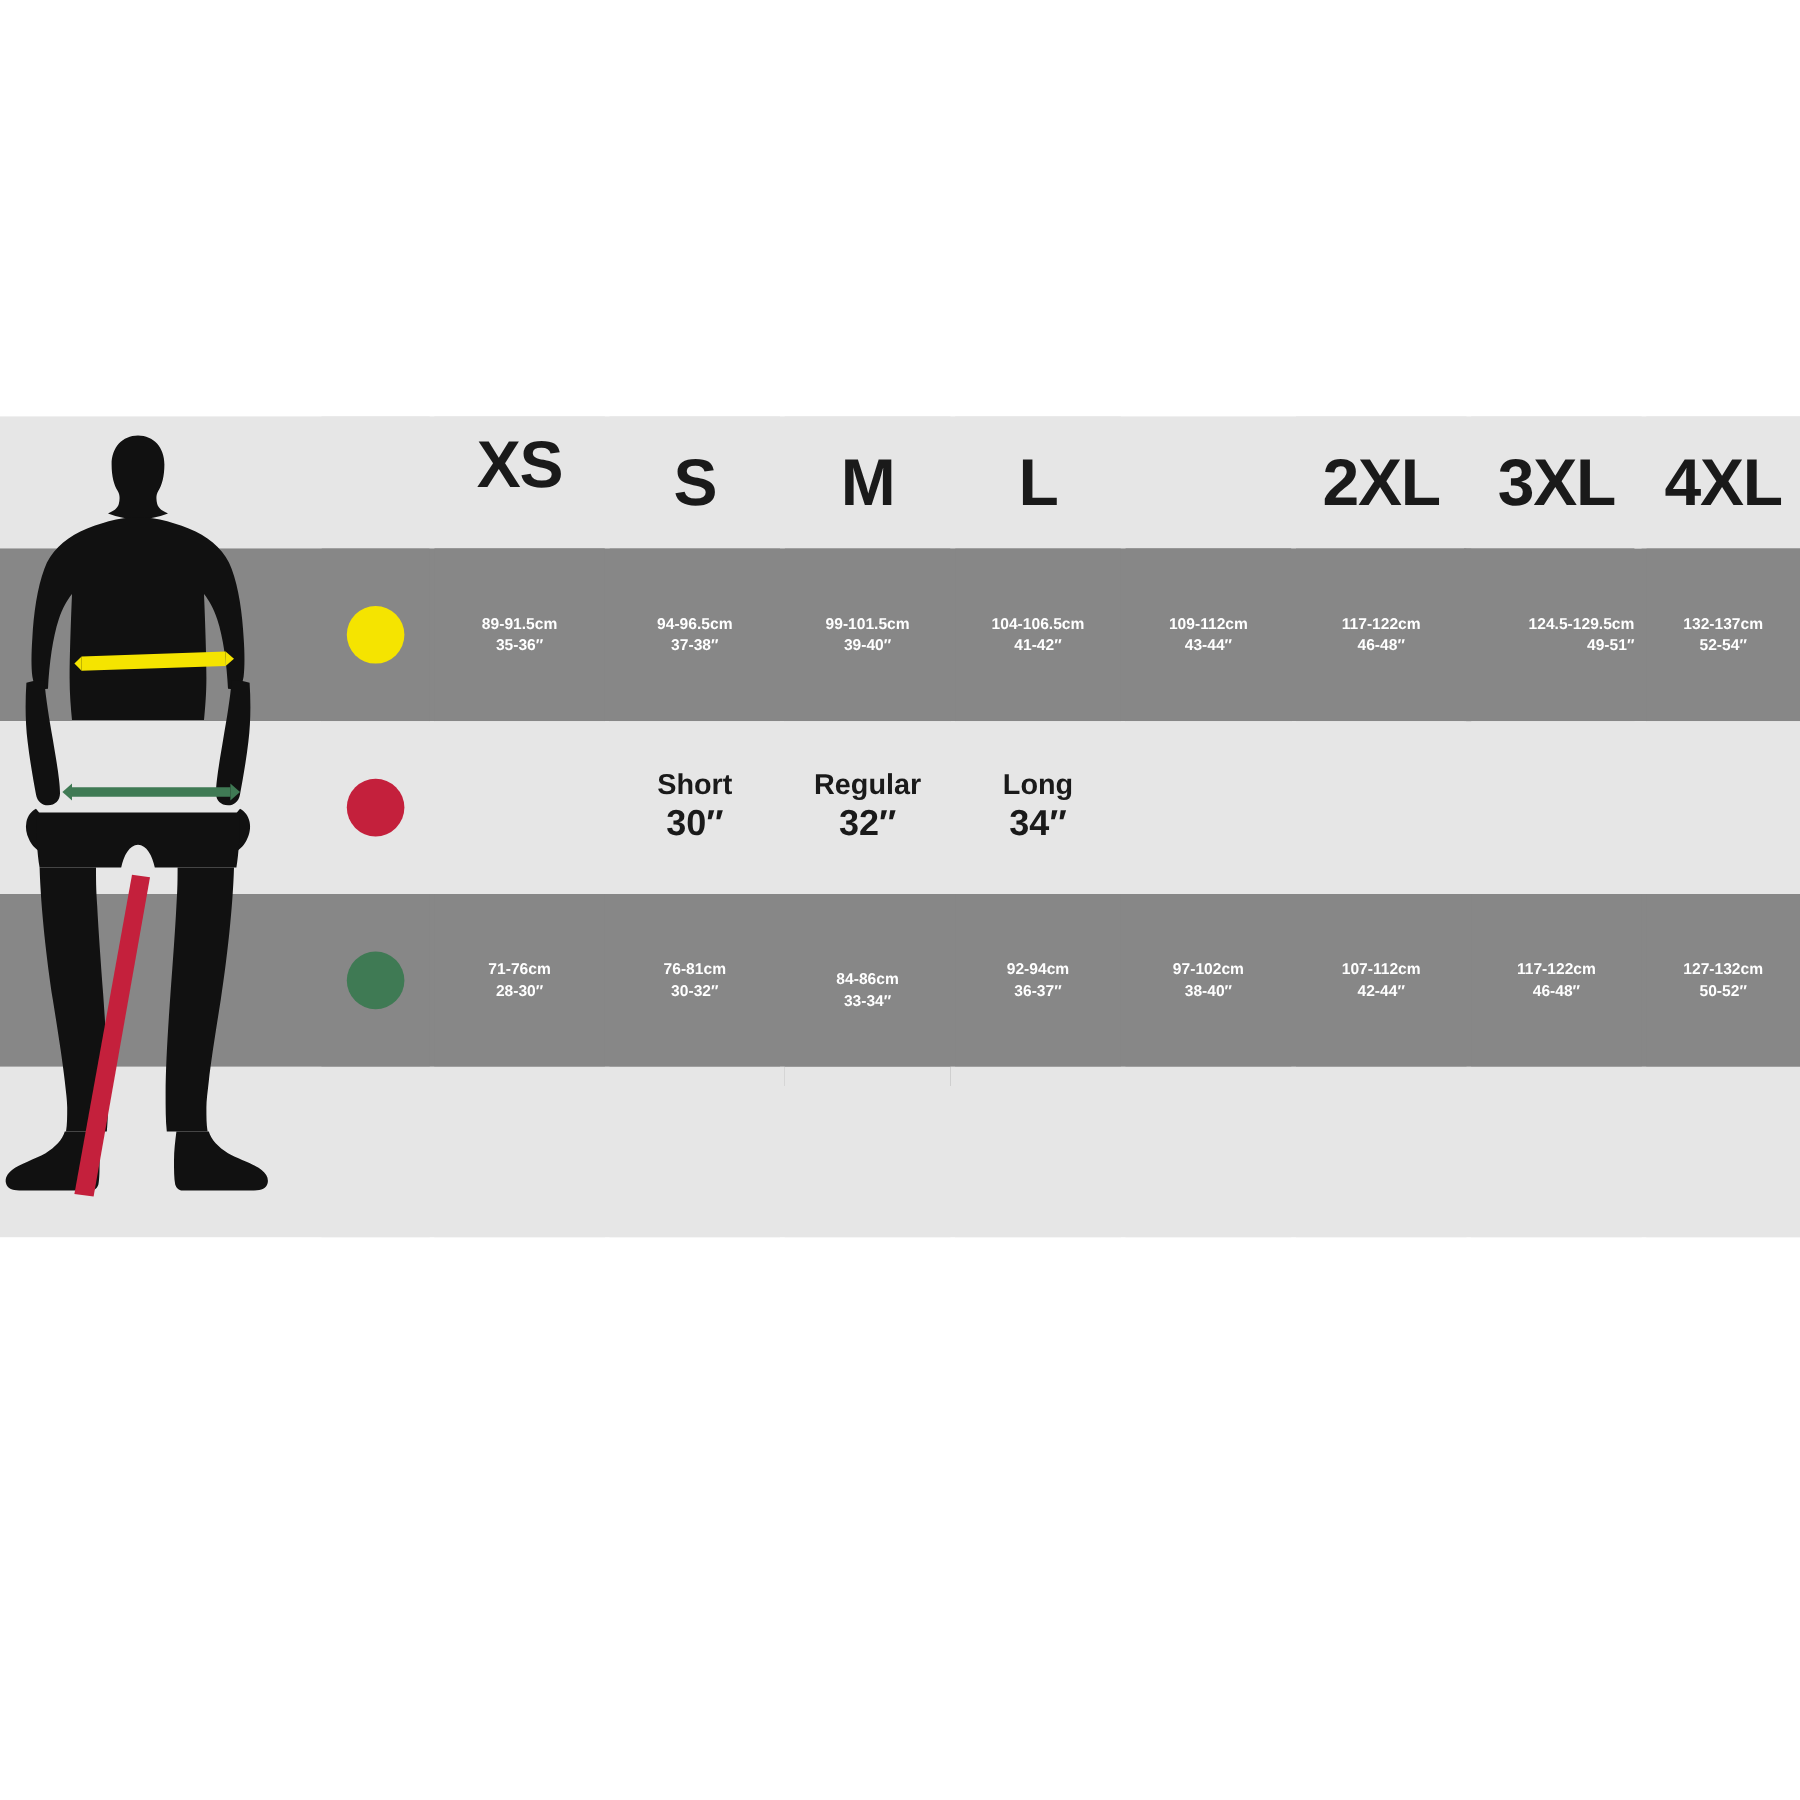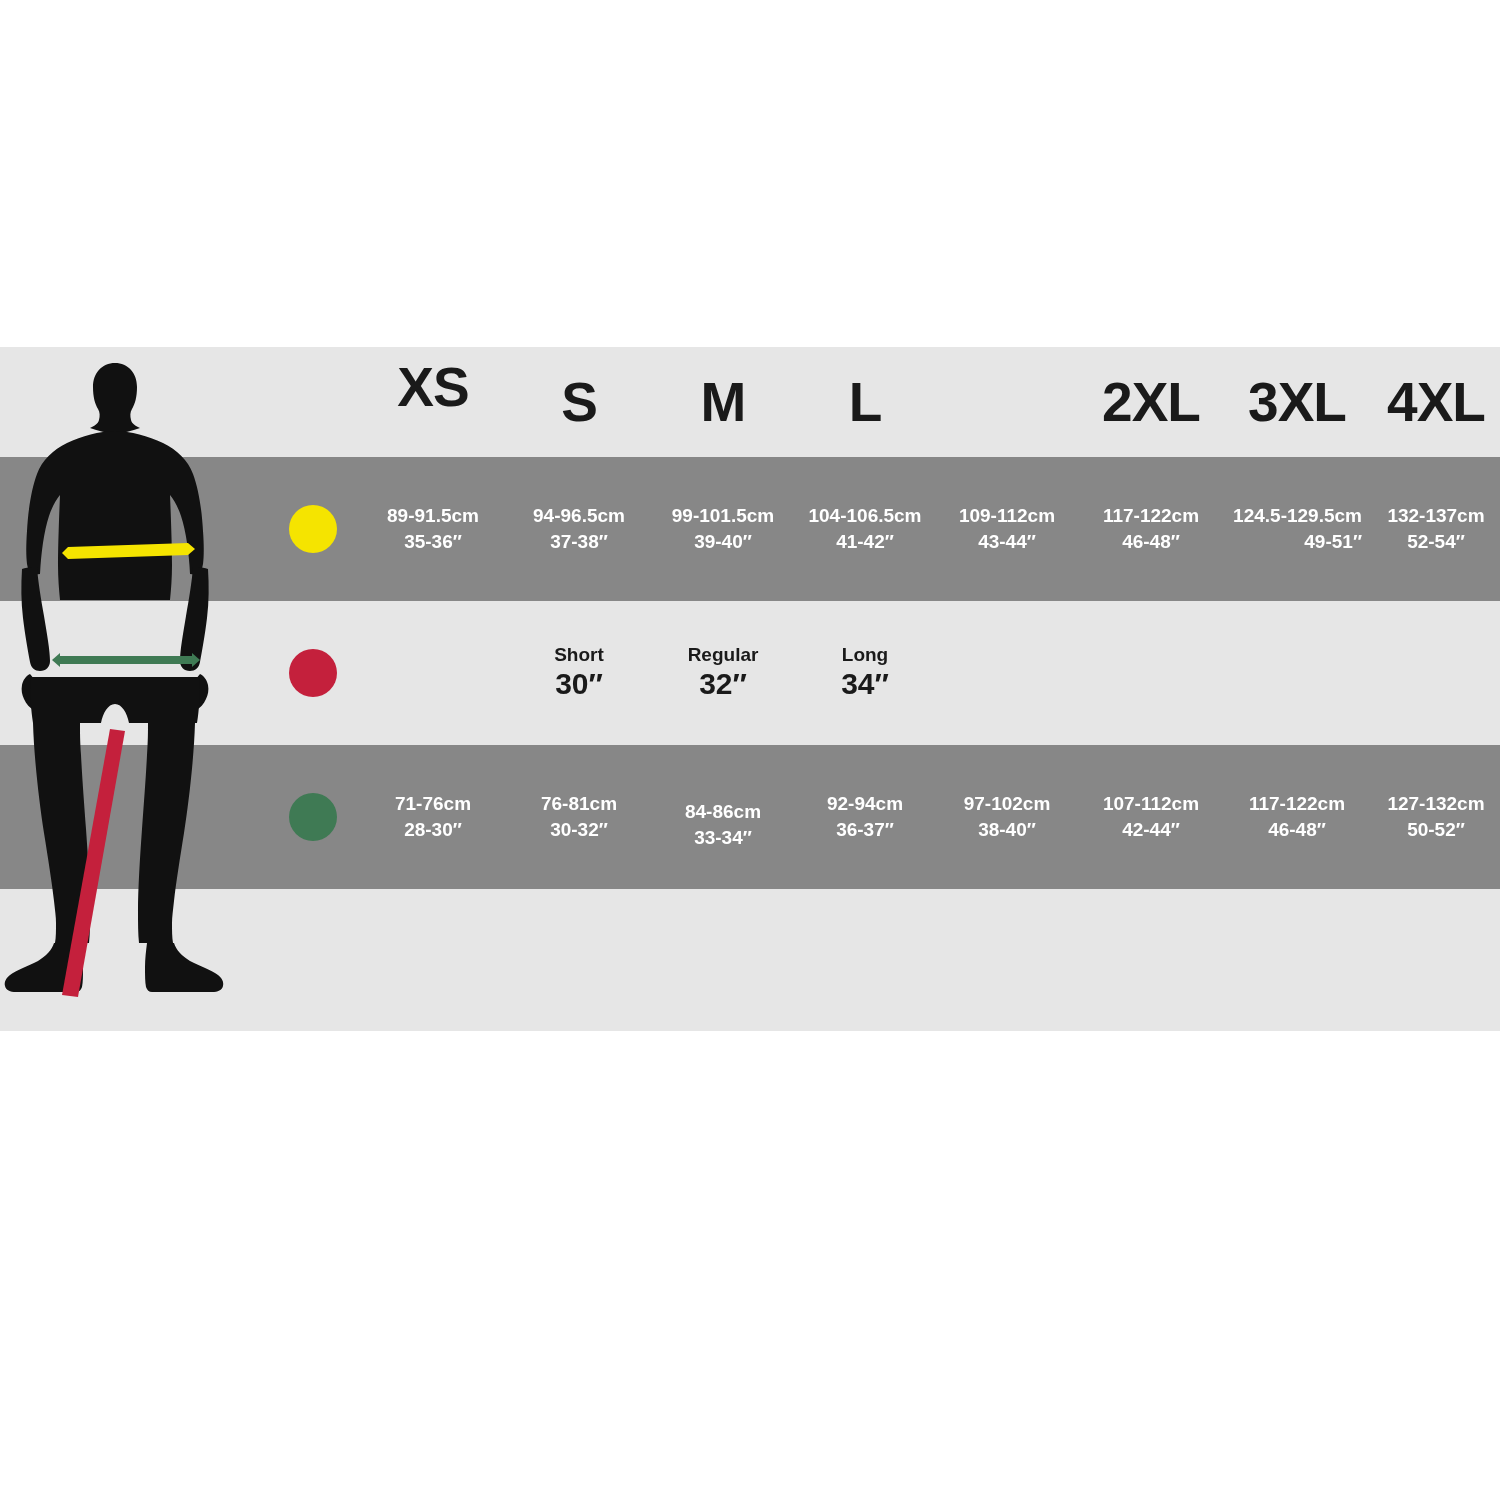--- a/index.html
+++ b/index.html
@@ -75,28 +75,28 @@
   .cell.dark  { background: #878787; }
 
   .hdr-text {
     font-size: 55px;
     font-weight: bold;
     color: #1a1a1a;
     letter-spacing: -1px;
     line-height: 1;
   }
   .meas-line {
-    font-size: 19px;
+    font-size: 13px;
     font-weight: bold;
     color: #ffffff;
     line-height: 1.35;
     white-space: nowrap;
   }
   .inseam-line1 {
-    font-size: 19px;
+    font-size: 24px;
     font-weight: bold;
     color: #1a1a1a;
     line-height: 1.2;
     white-space: nowrap;
   }
   .inseam-line2 {
     font-size: 30px;
     font-weight: bold;
     color: #1a1a1a;
     line-height: 1.2;

